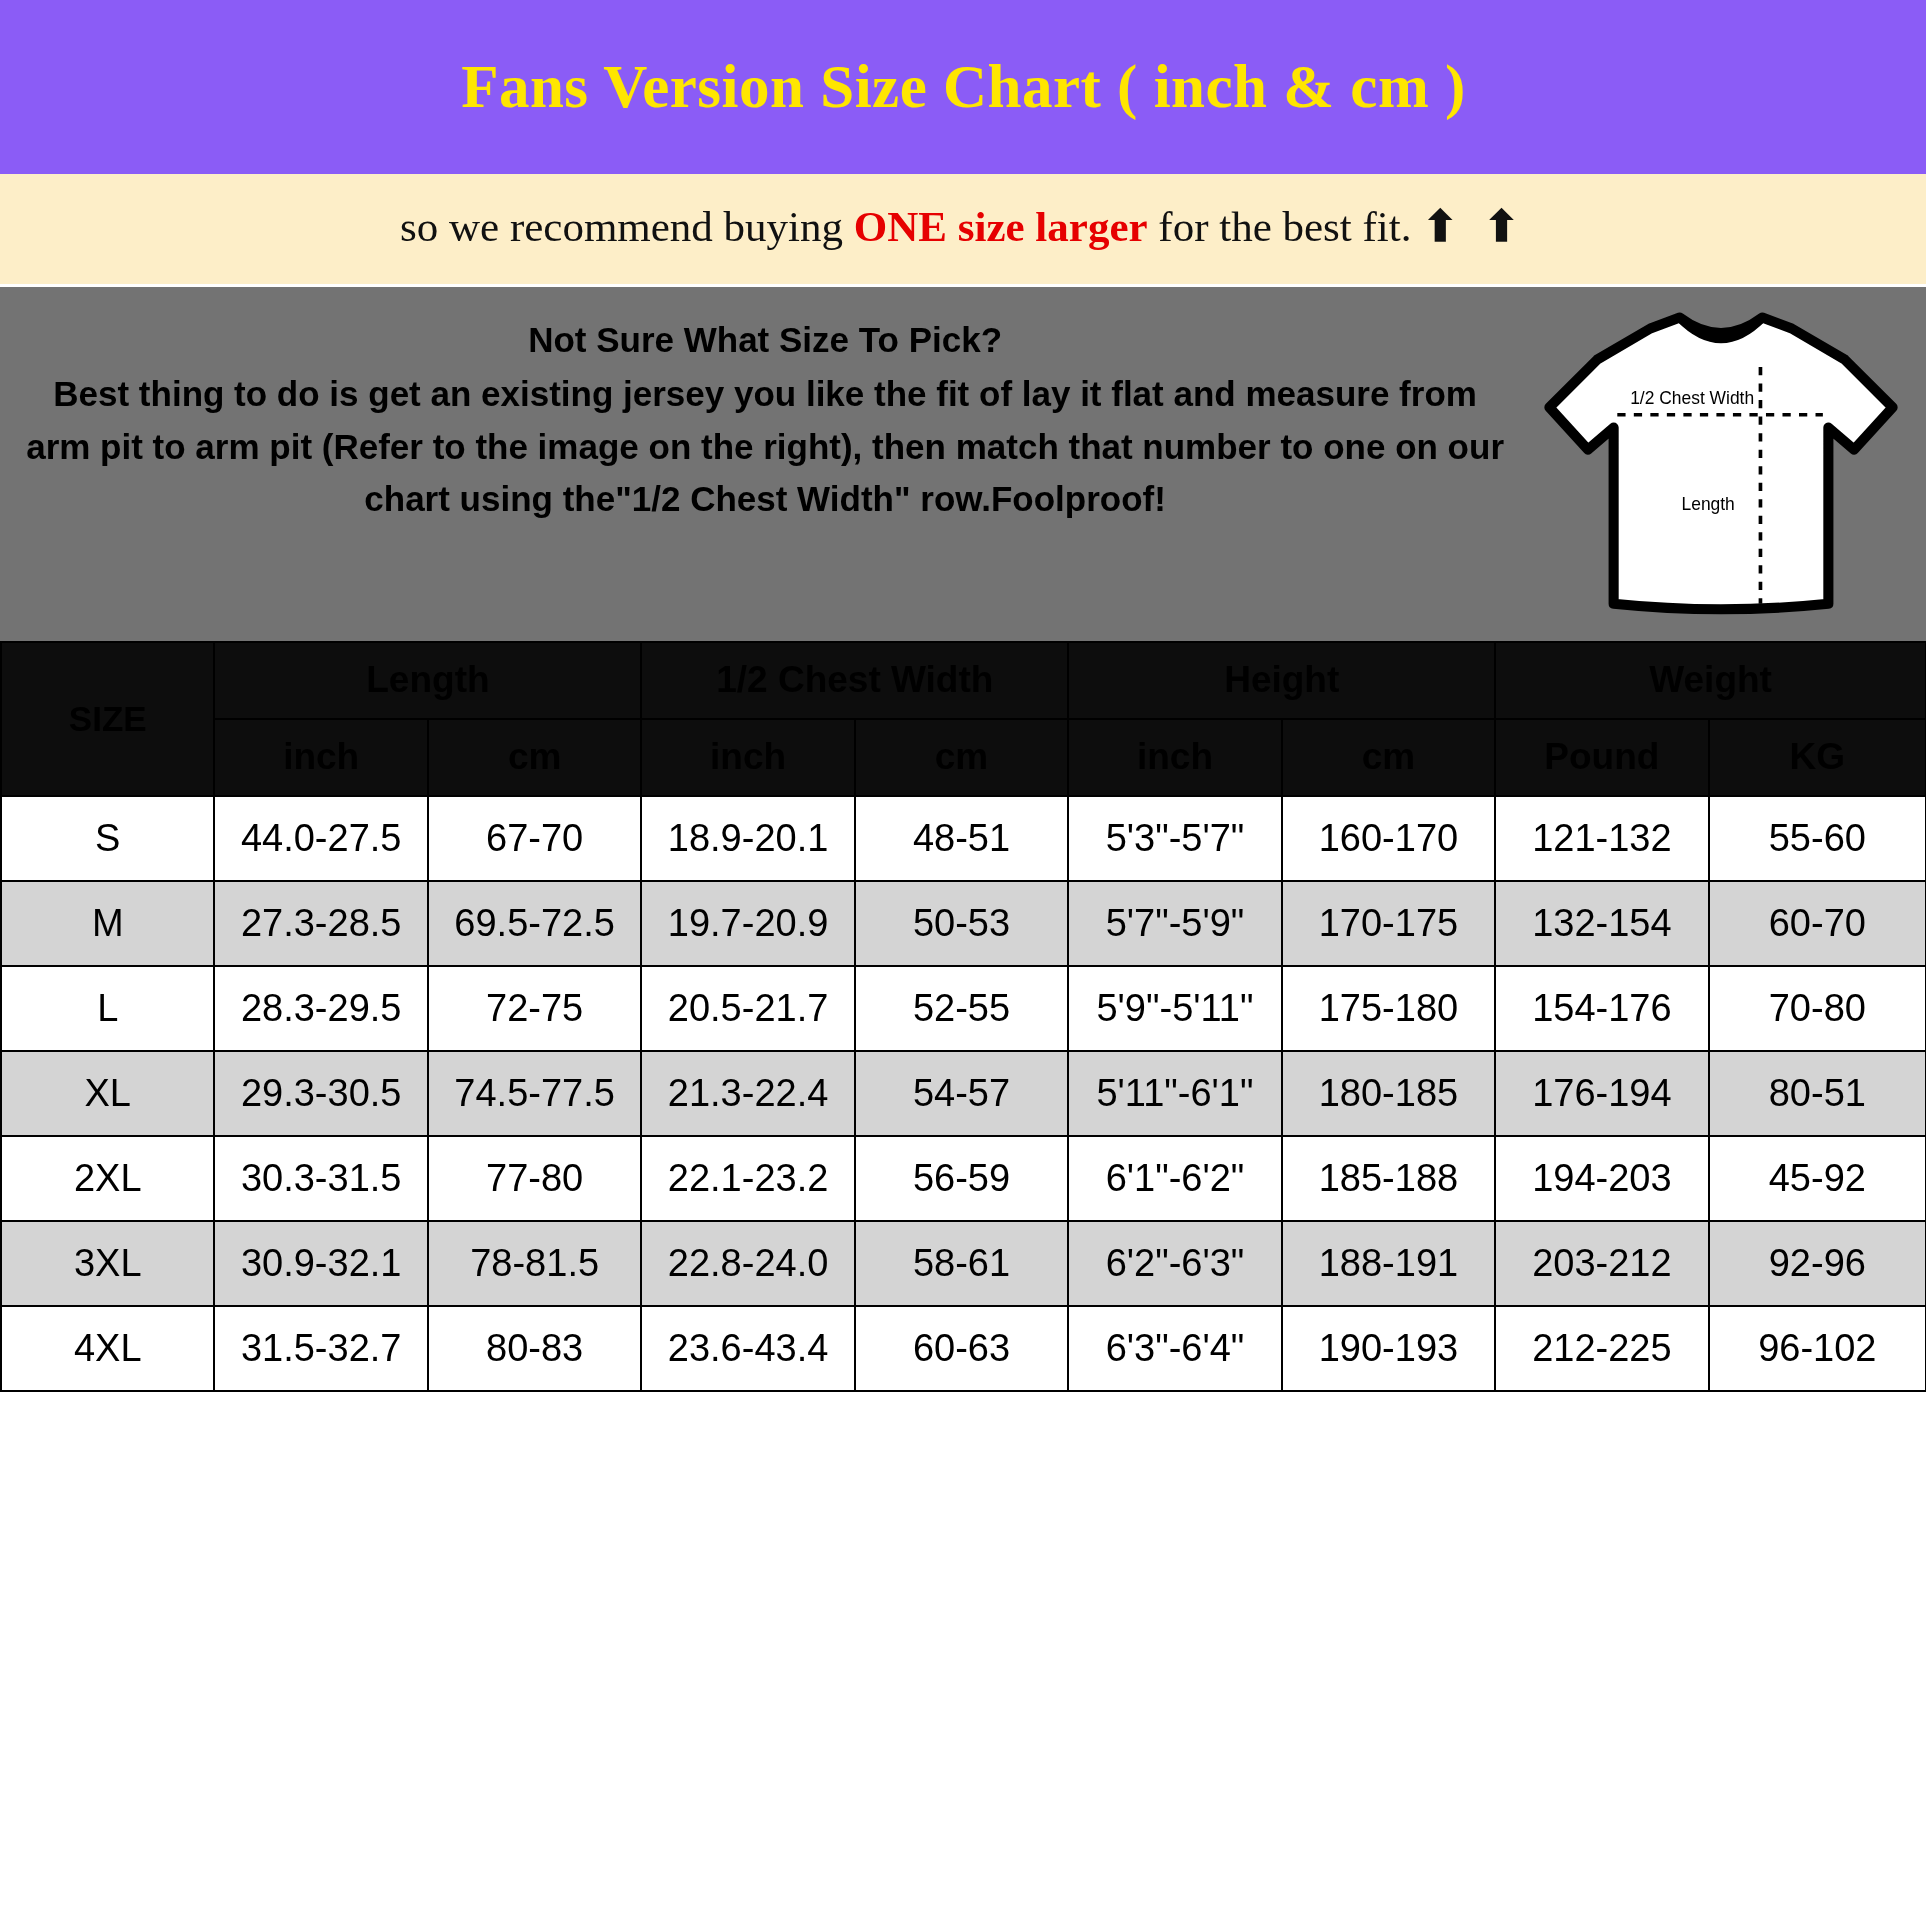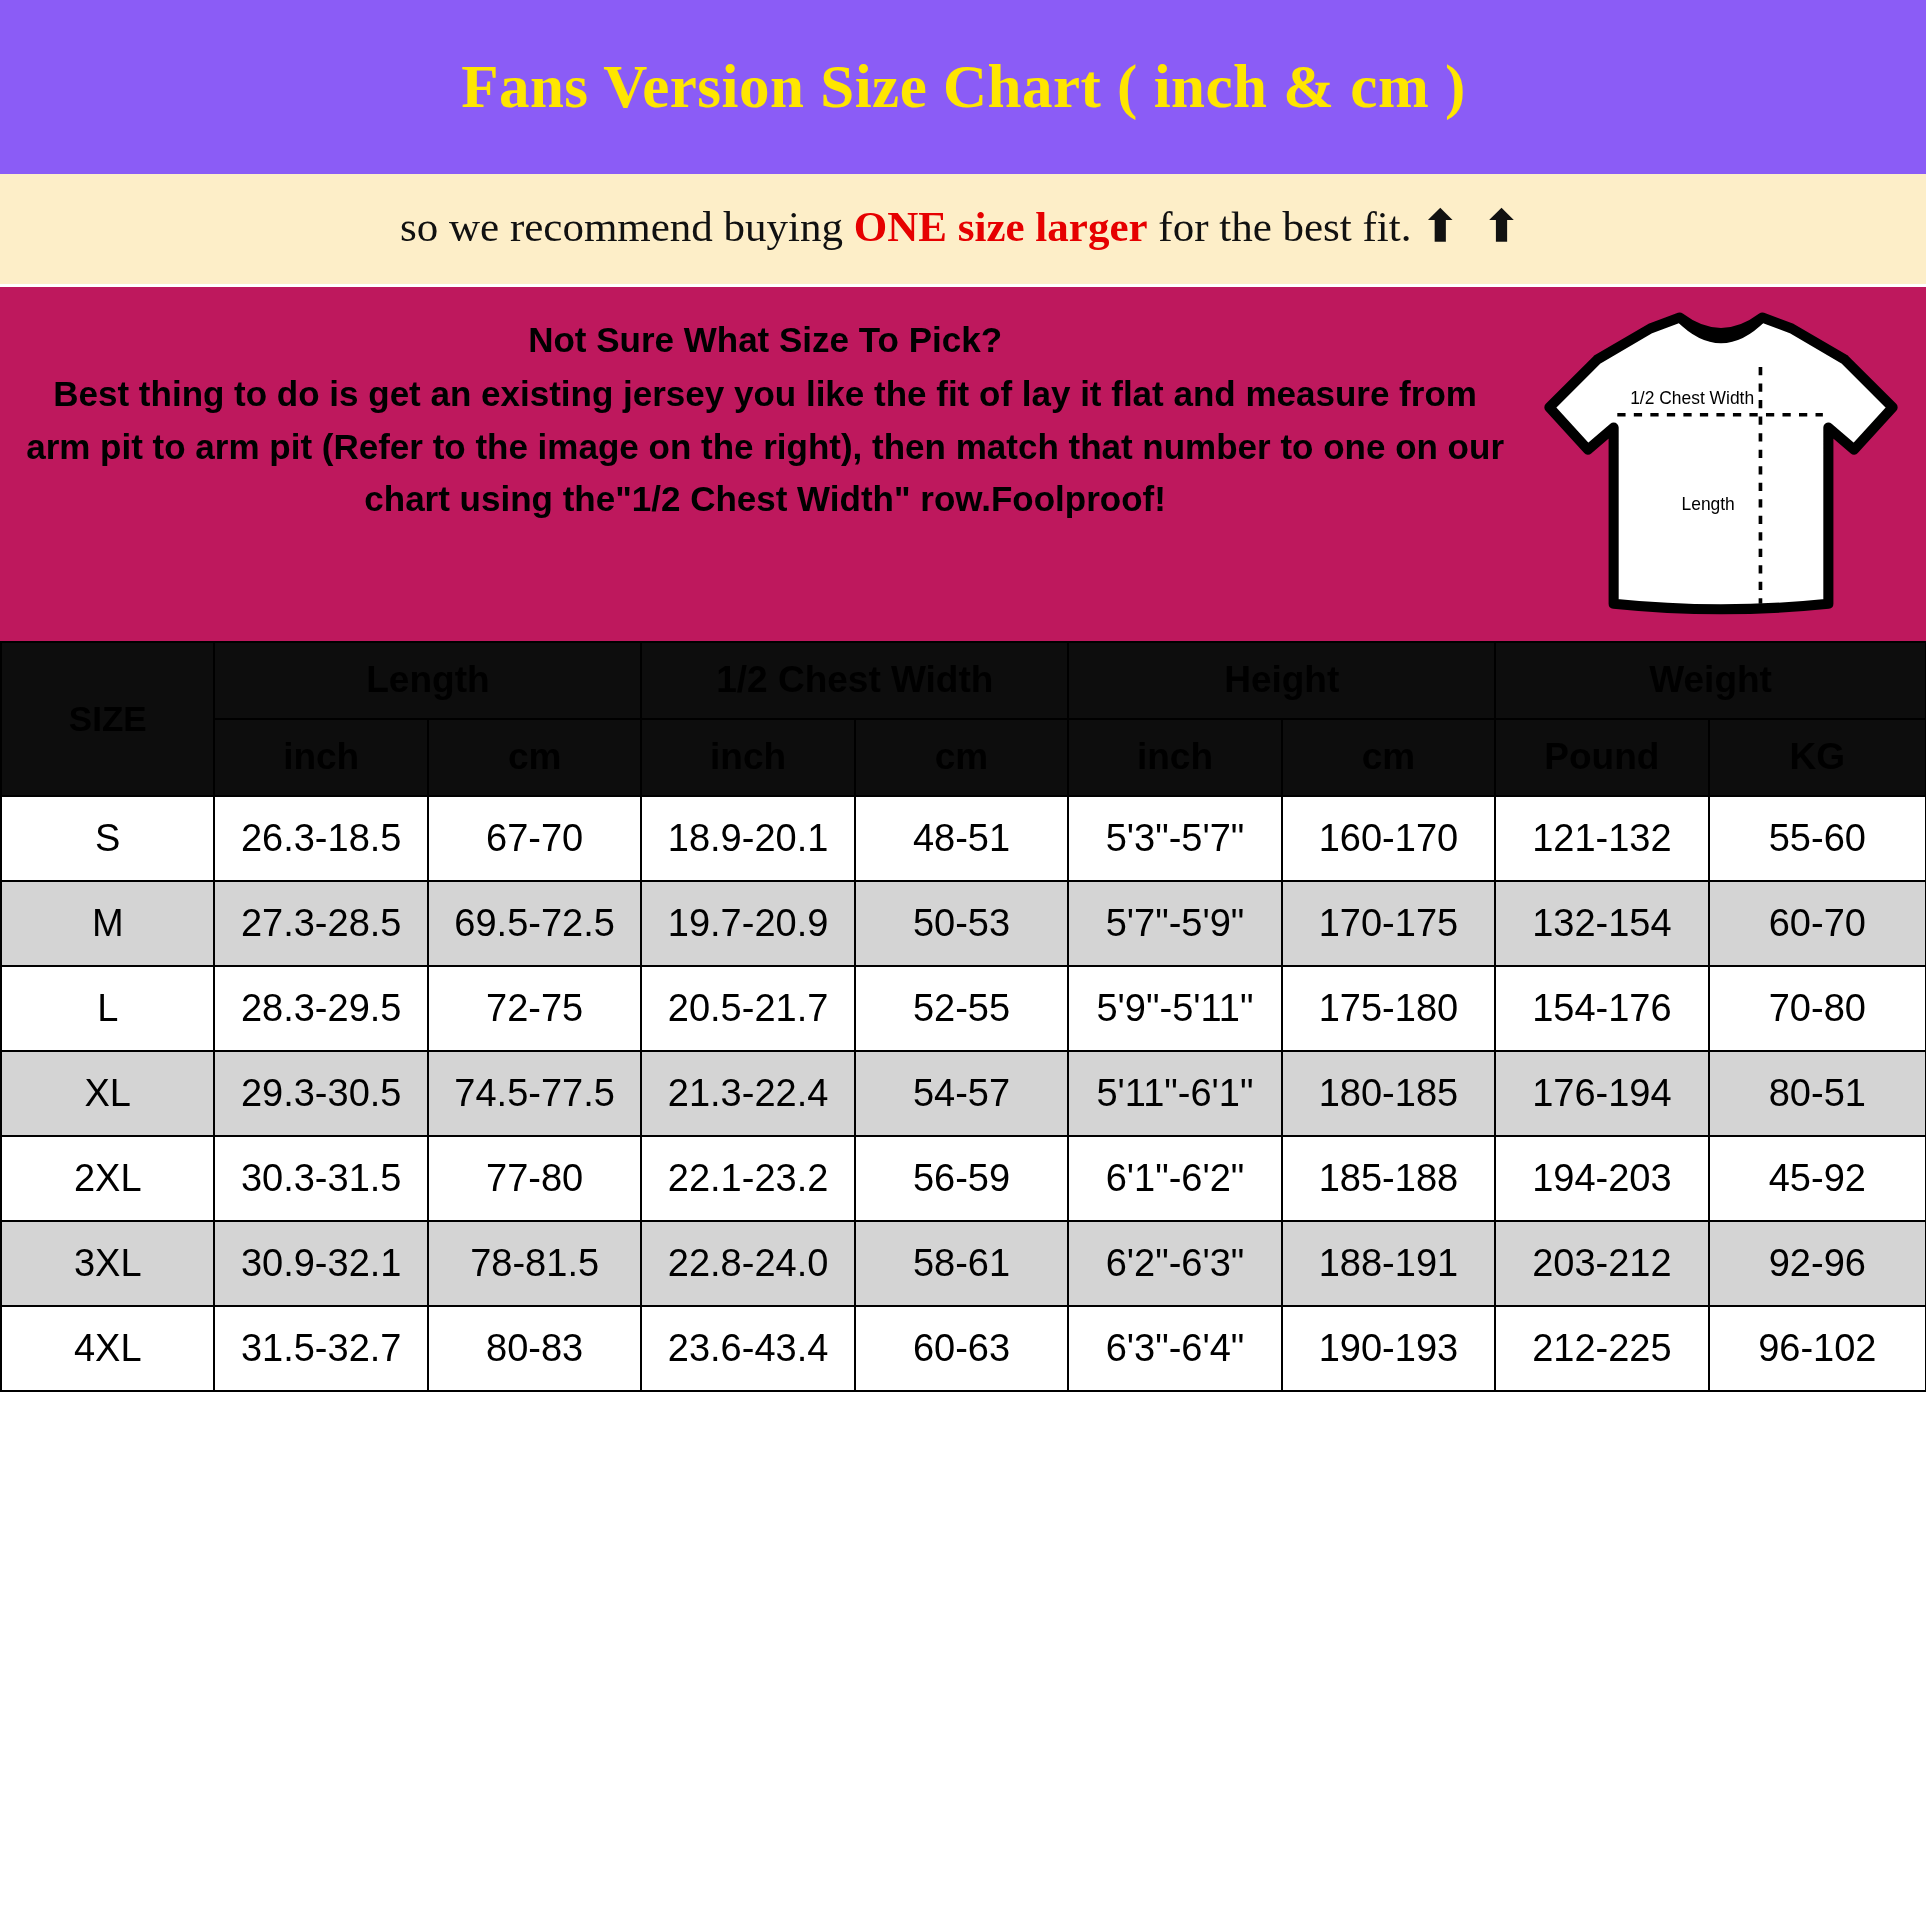--- a/index.html
+++ b/index.html
@@ -57,21 +57,21 @@
   .note-line .arrows {
     font-weight: bold;
     letter-spacing: 7.3px;
   }
 
   
   .help-section {
     display: flex;
     align-items: flex-start;
     padding: 20px 13px 16.5px 13px;
-    background: #be185d;
+    background: #737373;
     gap: 20px;
   }
   .help-text {
     flex: 1;
     text-align: center;
     font-size: 35px;
     font-weight: bold;
     line-height: 1.5;
     color: #000000;
     padding-left: 9.2px;
@@ -194,21 +194,21 @@
         <th>cm</th>
         <th>inch</th>
         <th>cm</th>
         <th>Pound</th>
         <th>KG</th>
       </tr>
     </thead>
     <tbody>
       <tr>
         <td class="size-cell">S</td>
-        <td>26.3-18.5</td>
+        <td>44.0-27.5</td>
         <td>67-70</td>
         <td>18.9-20.1</td>
         <td>48-51</td>
         <td>5'3"-5'7"</td>
         <td>160-170</td>
         <td>121-132</td>
         <td>55-60</td>
       </tr>
       <tr class="alt">
         <td class="size-cell">M</td>

